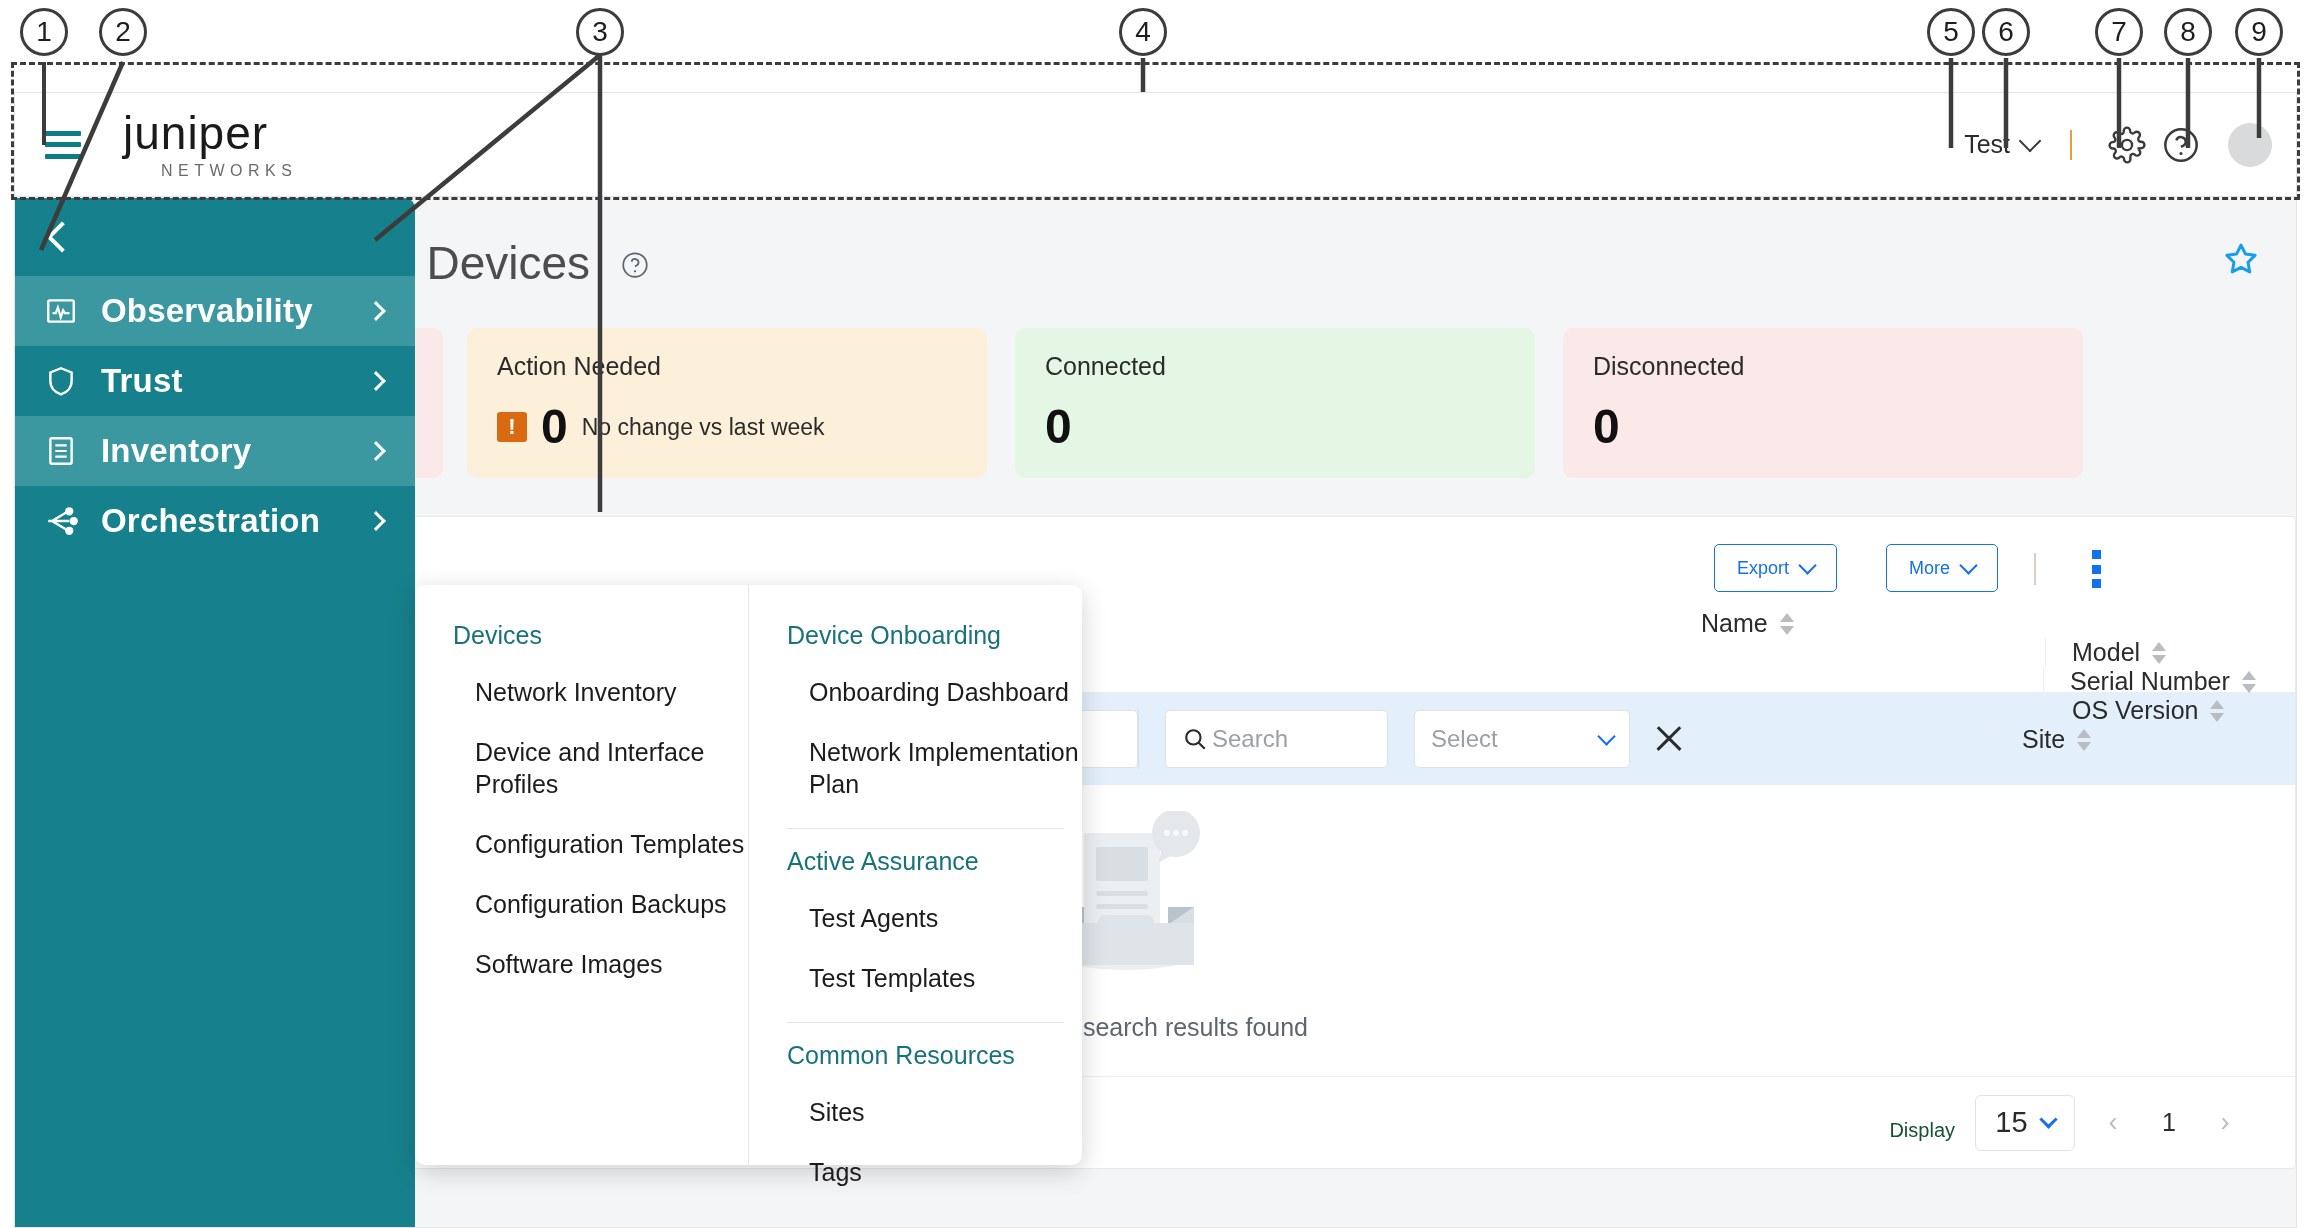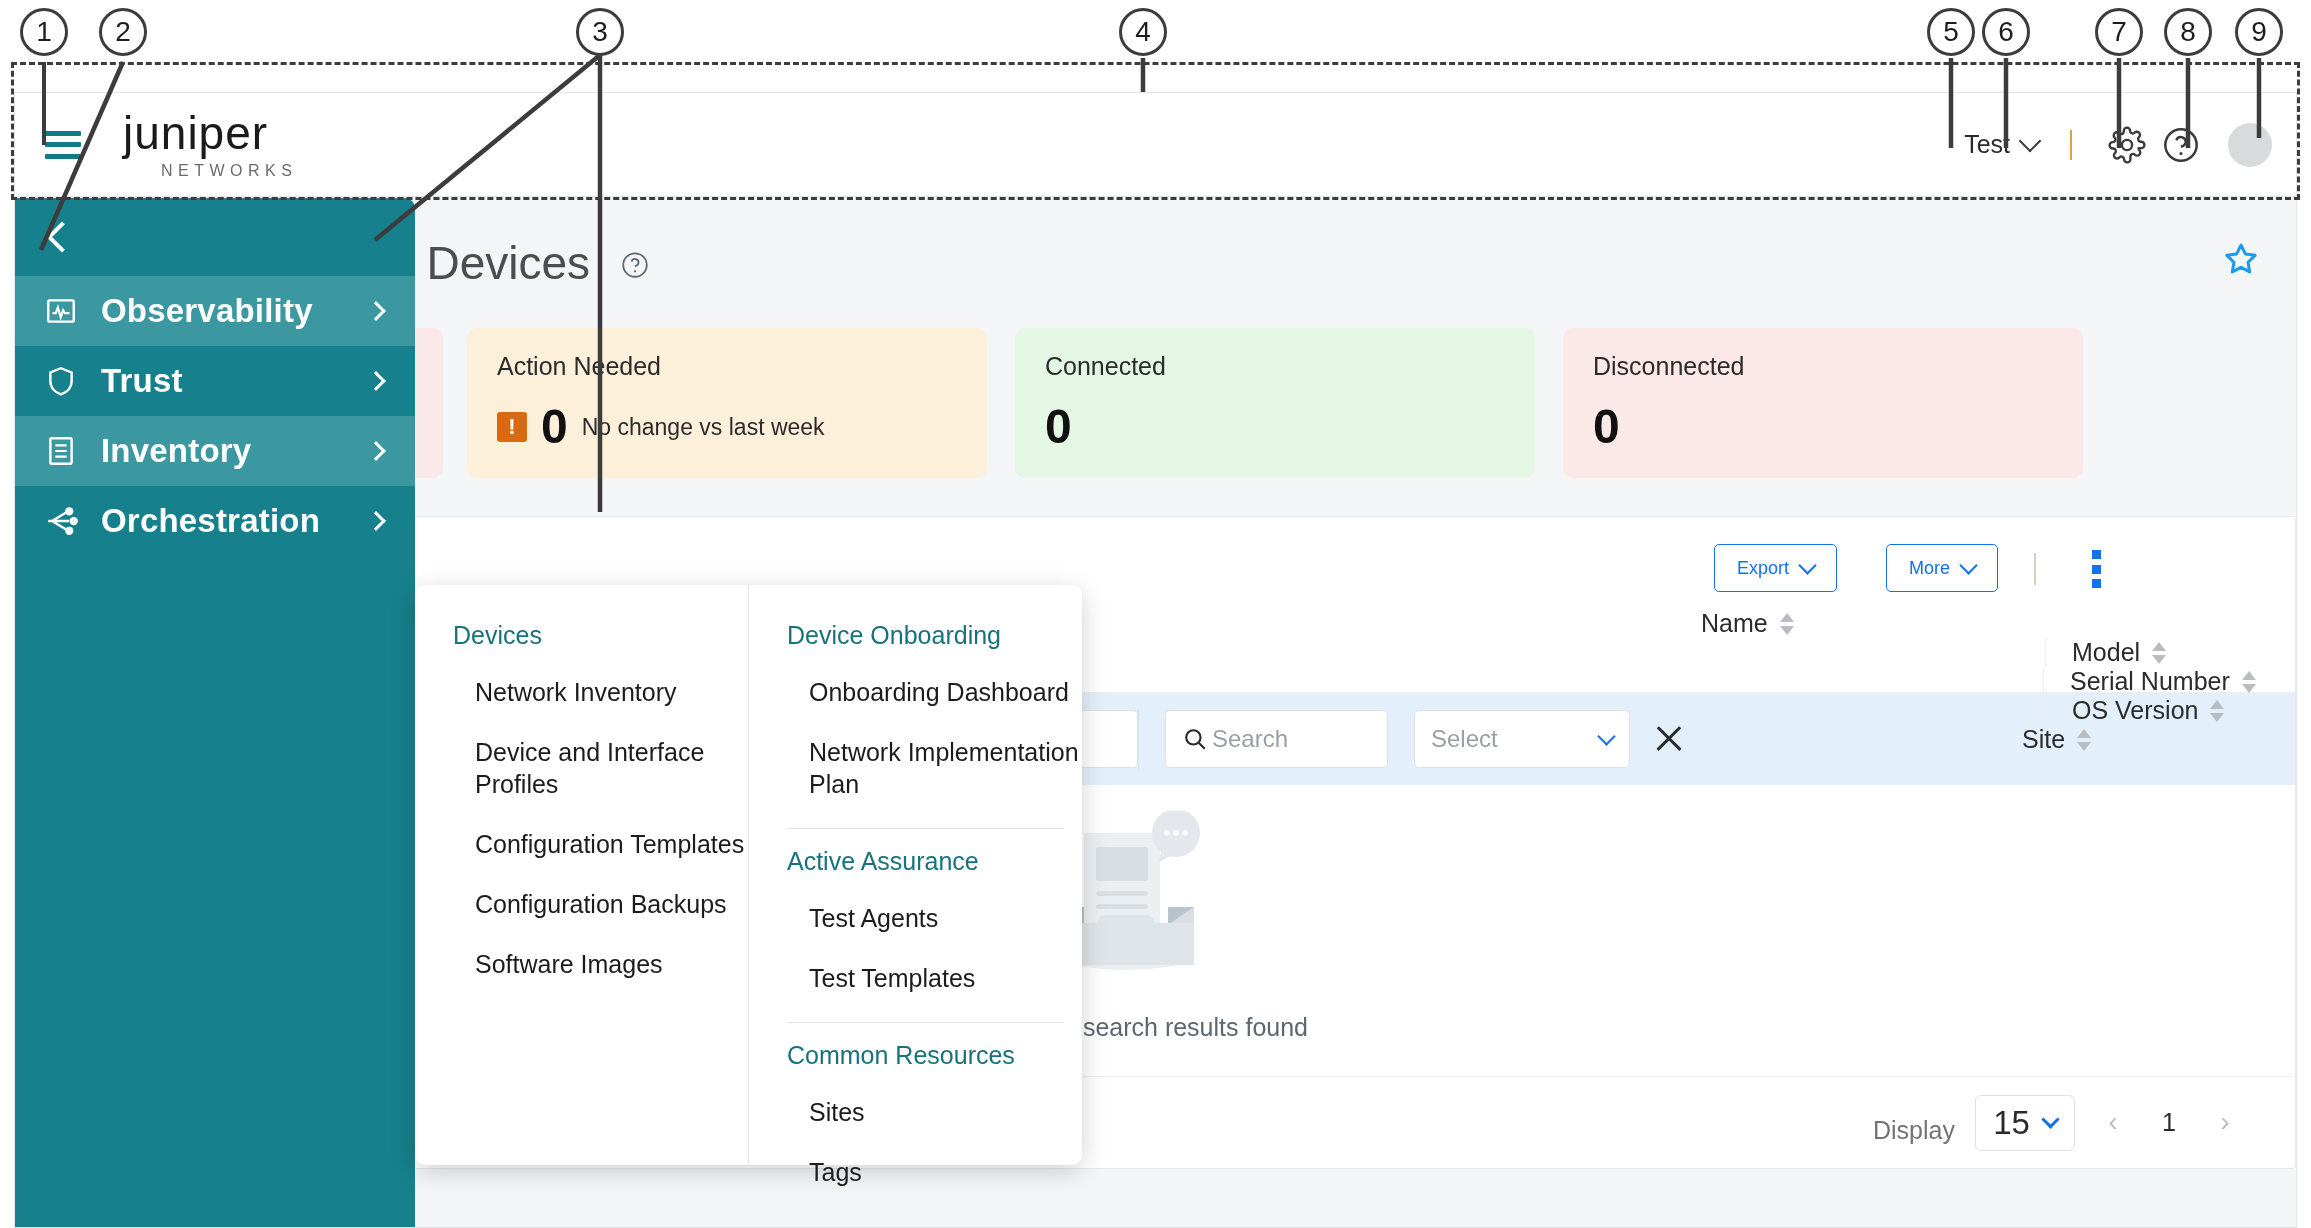--- a/index.html
+++ b/index.html
@@ -124,22 +124,22 @@
   .fplace { font-size: 24px; color: #9aa0a6; }
   .clear-x { margin-left: 20px; width: 38px; height: 38px; position: relative; cursor: pointer; flex: 0 0 38px; }
   .clear-x::before, .clear-x::after { content:""; position:absolute; left: 3px; top: 17px; width: 32px; height: 3.4px; background: #2b2b2b; }
   .clear-x::before { transform: rotate(45deg); } .clear-x::after { transform: rotate(-45deg); }
 
   .empty-wrap { position: relative; height: 300px; }
   .empty-ill { position: absolute; left: 1030px; top: 26px; }
   .empty-text { position: absolute; left: 1028px; top: 228px; font-size: 25px; color: #5c6770; }
 
   .pager { position: absolute; left: 0; right: 0; bottom: 0; height: 92px; display: flex; align-items: center; justify-content: flex-end; padding-right: 52px; gap: 20px; border-top: 1px solid #eceef0; }
-  .pager-label { font-size: 25px; color: #737373; margin-top: 16px; }
-  .pager-sel { height: 56px; min-width: 100px; border: 1px solid #dfe1e4; border-radius: 6px; display: flex; align-items: center; justify-content: center; gap: 14px; font-size: 33px; color: #2b2b2b; cursor: pointer; }
+  .pager-label { font-size: 20px; color: #14532d; margin-top: 16px; }
+  .pager-sel { height: 56px; min-width: 100px; border: 1px solid #dfe1e4; border-radius: 6px; display: flex; align-items: center; justify-content: center; gap: 14px; font-size: 29px; color: #2b2b2b; cursor: pointer; }
   .pager-sel .cd { width: 13px; height: 13px; border-right: 3px solid #1371ef; border-bottom: 3px solid #1371ef; transform: rotate(45deg); margin-top:-7px; }
   .pg-arrow { font-size: 27px; color: #b9bcc0; width: 36px; text-align: center; cursor: pointer; }
   .pg-num { font-size: 25px; color: #2b2b2b; width: 36px; text-align: center; cursor: pointer; }
 
   
   .megamenu {
     position: absolute; left: 400px; top: 492px; width: 667px; height: 580px;
     background: #ffffff; border-radius: 10px;
     box-shadow: 0 6px 26px rgba(0,0,0,.18);
     z-index: 60; display: flex;

